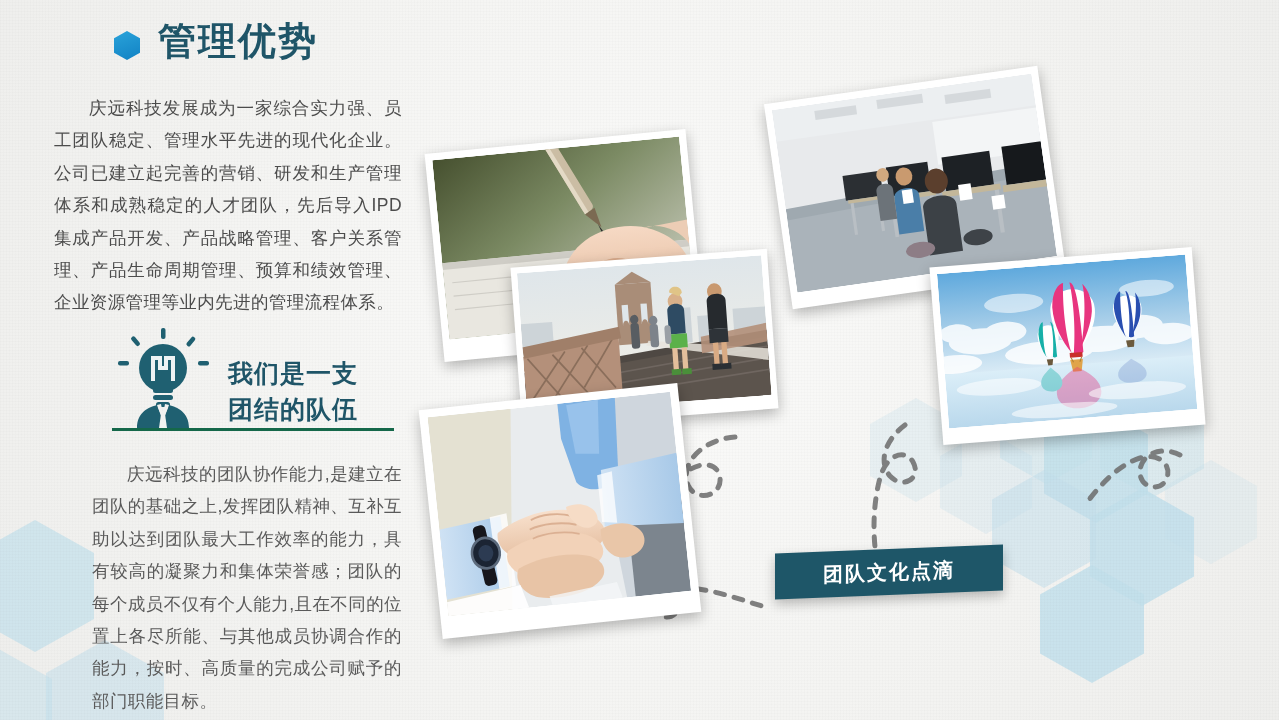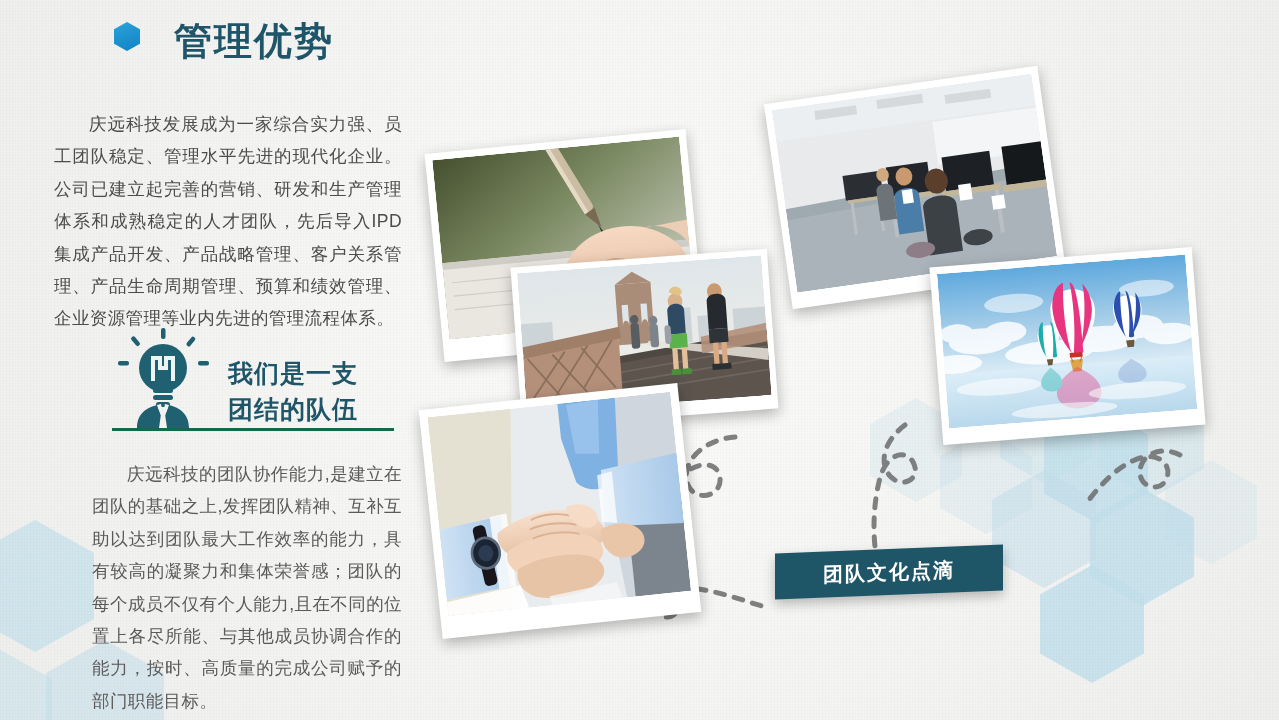--- a/index.html
+++ b/index.html
@@ -39,22 +39,22 @@
     background: #c2dfeb;
     clip-path: polygon(50% 0%, 100% 25%, 100% 75%, 50% 100%, 0% 75%, 0% 25%);
   }
 
   
   .title-row {
     position: absolute;
     left: 86px;
     top: 22px;
     display: flex;
-    align-items: flex-start;
-    gap: 34px;
+    align-items: flex-end;
+    gap: 18px;
     z-index: 6;
     padding-left: 28px;
   }
   .hex-bullet {
     width: 26px;
     height: 29px;
     background: linear-gradient(160deg, #2aa3da 0%, #1182c4 100%);
     clip-path: polygon(50% 0%, 100% 25%, 100% 75%, 50% 100%, 0% 75%, 0% 25%);
   }
   .title-text {
@@ -70,21 +70,21 @@
     position: absolute;
     z-index: 6;
     color: #4c4c4c;
     font-size: 17.5px;
     line-height: 1.85;
     letter-spacing: 0.4px;
     text-align: justify;
   }
   #para-intro {
     left: 54px;
-    top: 108px;
+    top: 92px;
     width: 348px;
     text-indent: 2em;
   }
   #para-team {
     left: 92px;
     top: 458px;
     width: 310px;
     text-indent: 2em;
     color: #5a5a5a;
   }

